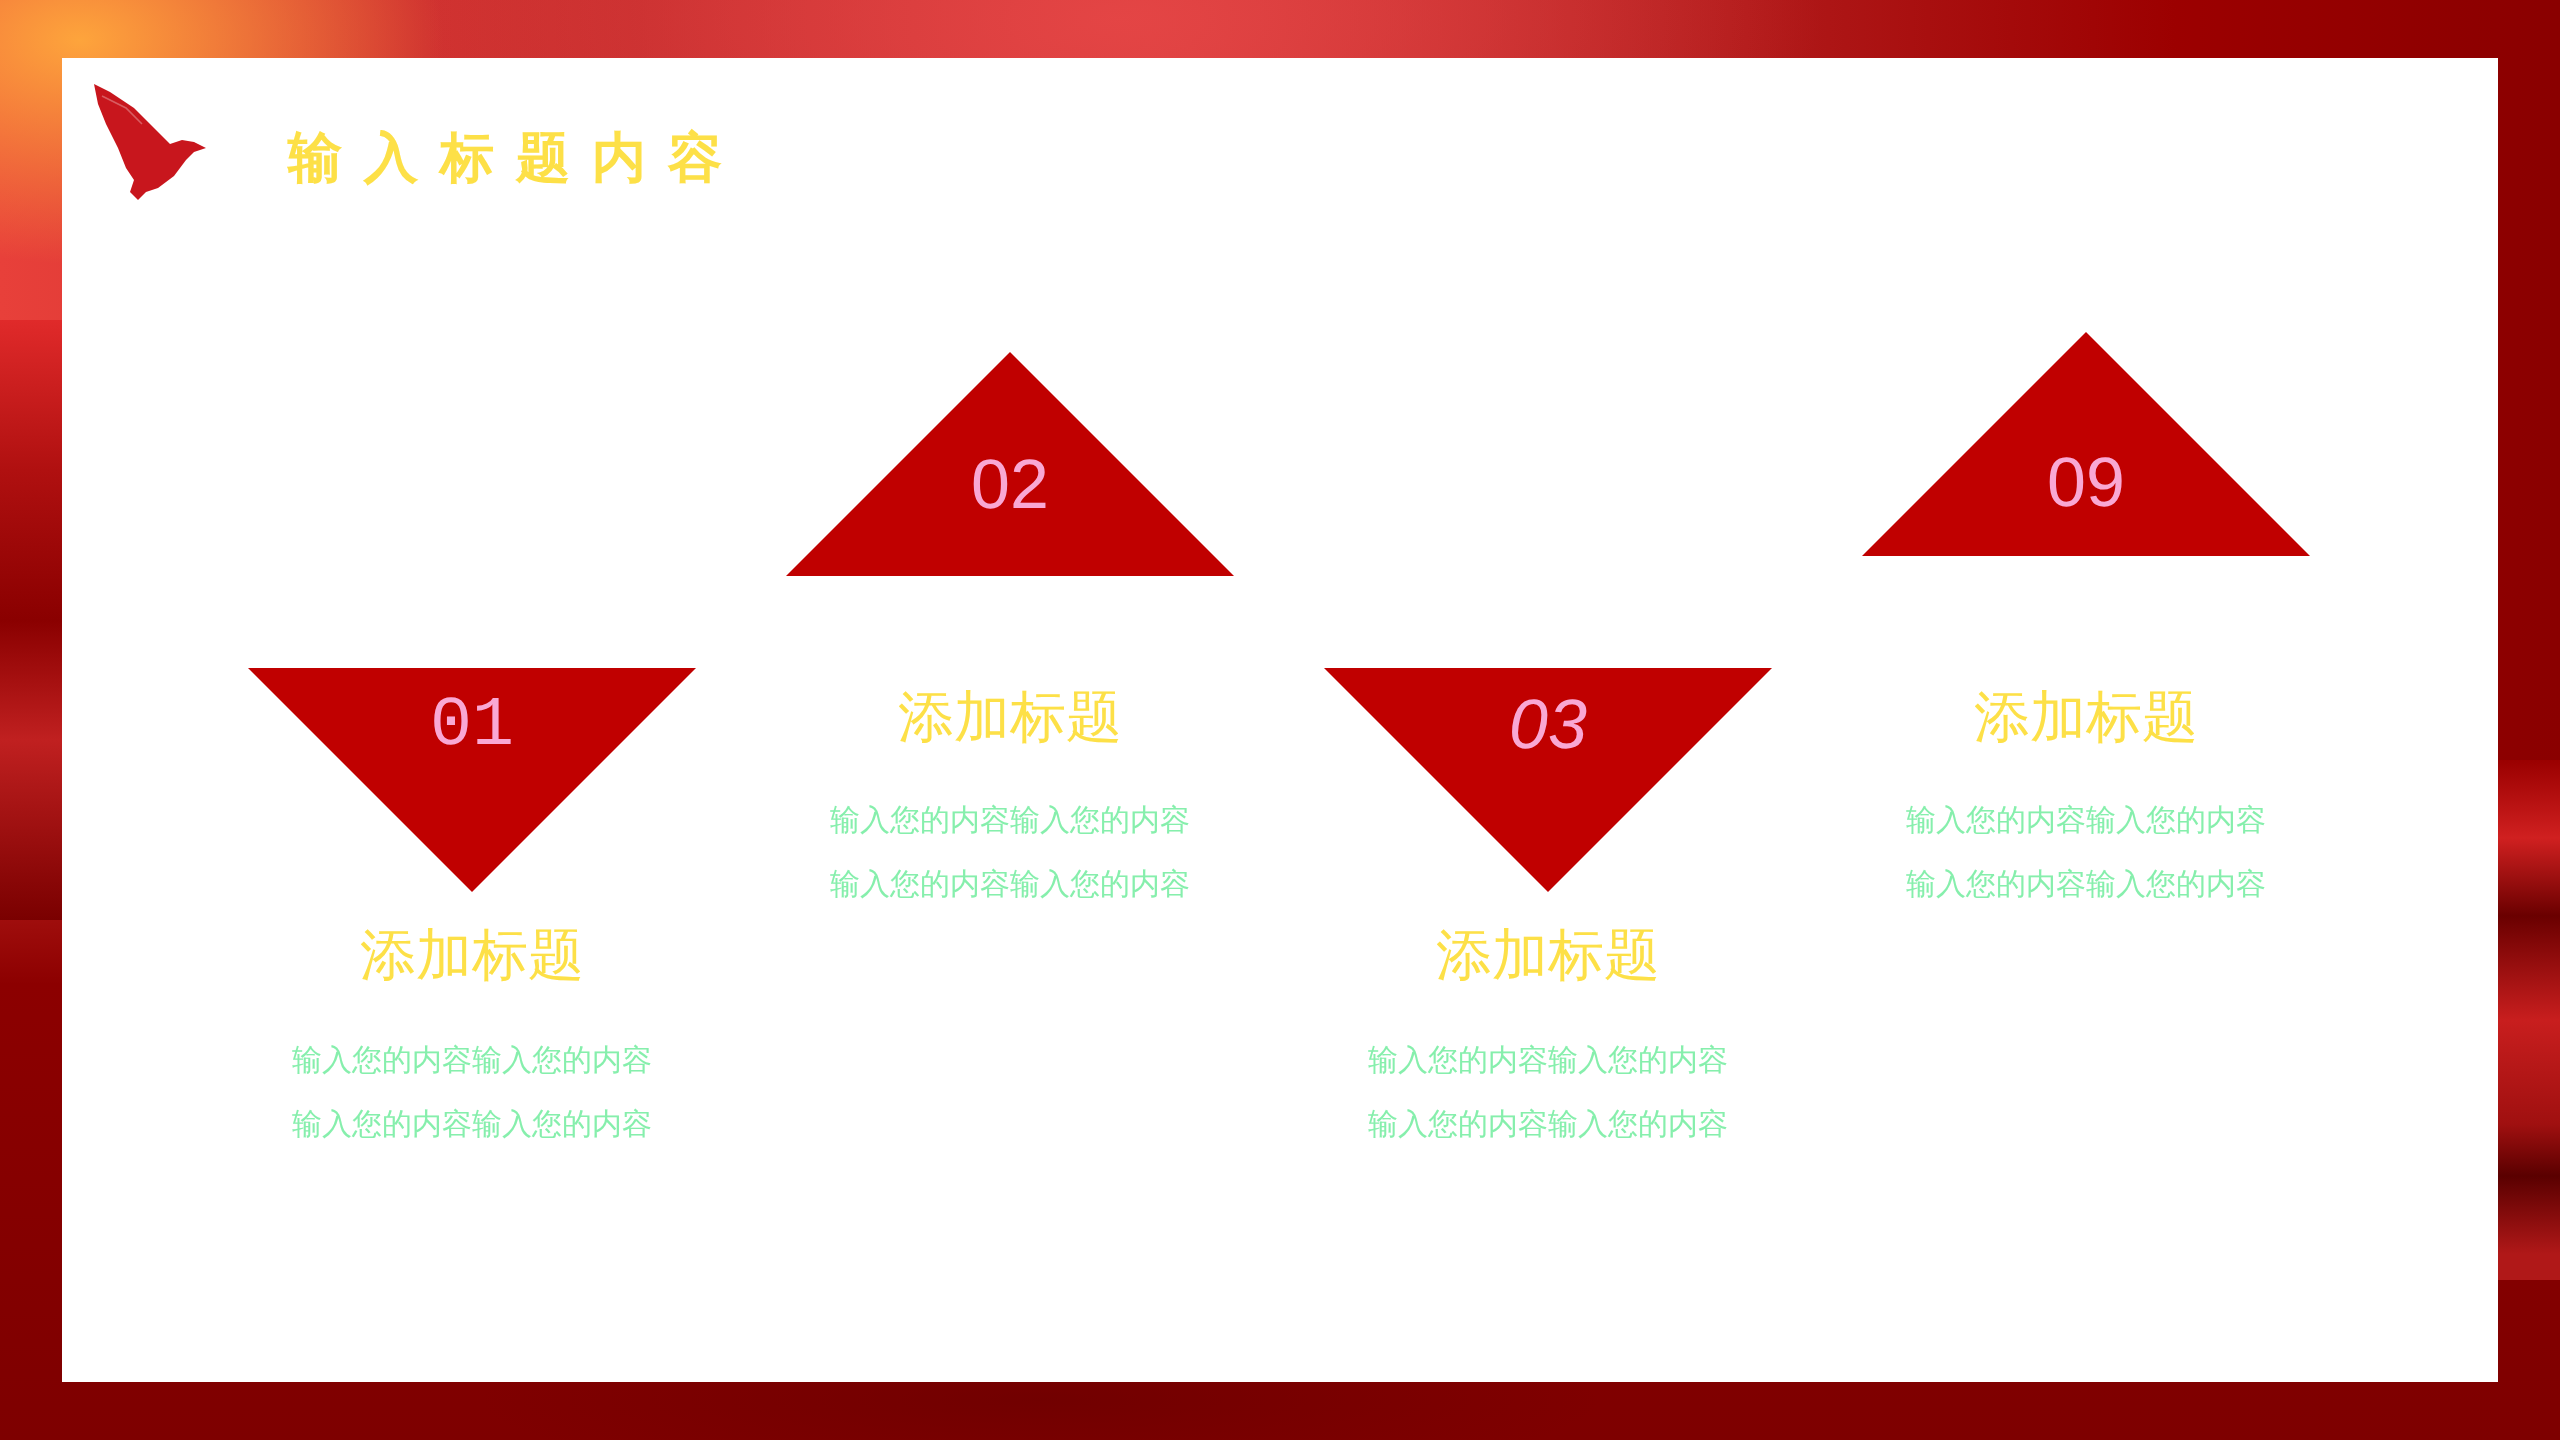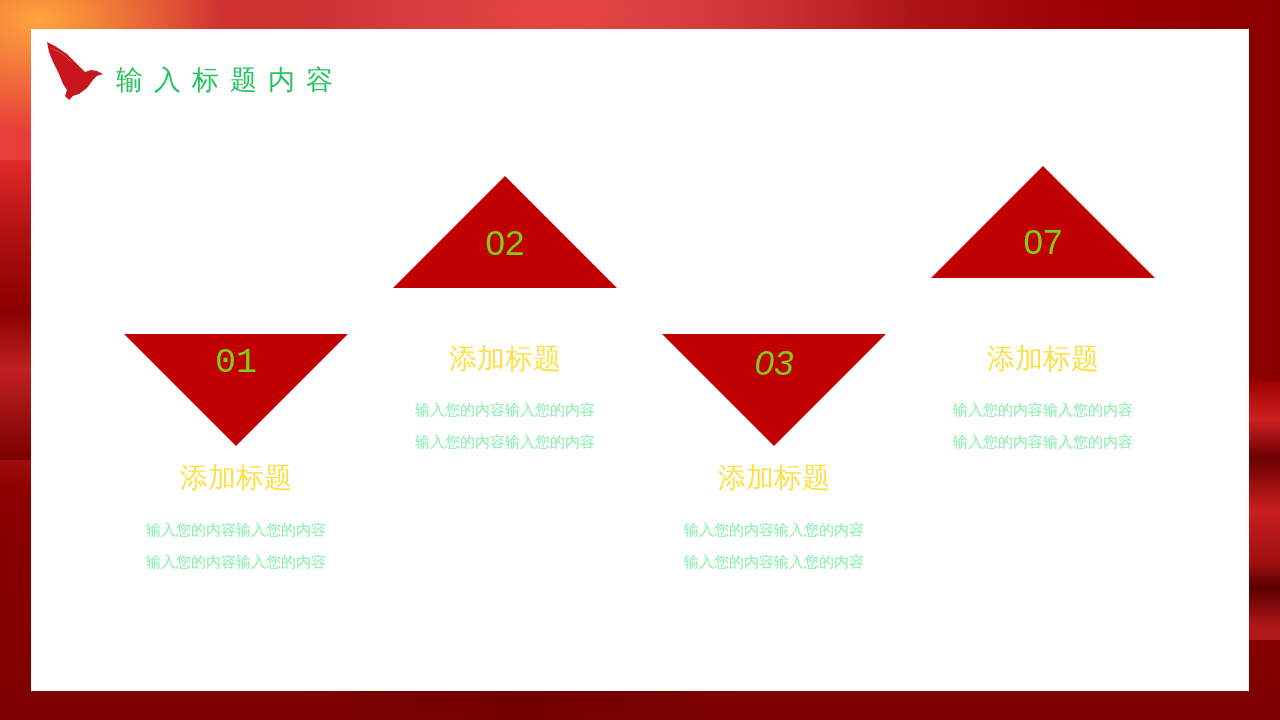--- a/index.html
+++ b/index.html
@@ -33,30 +33,30 @@
 
   .panel {
     position: absolute; left: 31px; top: 29px; width: 1218px; height: 662px;
     background: #ffffff;
   }
 
   .logo {
     position: absolute; left: 45px; top: 40px; width: 60px; height: 60px;
   }
   .page-title {
-    position: absolute; left: 116px; top: 60px;
-    font-size: 27px; font-weight: normal; color: #22c55e;
+    position: absolute; left: 144px; top: 60px;
+    font-size: 27px; font-weight: bold; color: #fde047;
     letter-spacing: 11px; line-height: 40px; white-space: nowrap;
   }
 
   .tri { position: absolute; }
   .tri svg { display: block; }
   .tri-num {
     position: absolute; left: 0; width: 100%; text-align: center;
-    color: #84cc16; font-family: "Liberation Sans", sans-serif;
+    color: #f9a8d4; font-family: "Liberation Sans", sans-serif;
     font-size: 35px; line-height: 40px;
   }
 
   .item-title {
     position: absolute; width: 260px; text-align: center;
     color: #fde047; font-size: 28px; line-height: 36px; white-space: nowrap;
   }
   .item-desc {
     position: absolute; width: 260px; text-align: center;
     color: #86efac; font-size: 15px; line-height: 32px; white-space: nowrap;
@@ -107,17 +107,17 @@
   <div class="tri-num" style="top:9px;font-style:italic;">03</div>
 </div>
 <div class="item-title" style="left:644px; top:460px;">添加标题</div>
 <div class="item-desc" style="left:644px; top:514px;">输入您的内容输入您的内容</div>
 <div class="item-desc" style="left:644px; top:546px;">输入您的内容输入您的内容</div>
 
 <div class="tri" style="left:931px; top:166px; width:224px; height:112px;">
   <svg width="224" height="112" viewBox="0 0 224 112">
     <polygon points="112,0 224,112 0,112" fill="#c00000"></polygon>
   </svg>
-  <div class="tri-num" style="top:56px;">07</div>
+  <div class="tri-num" style="top:56px;">09</div>
 </div>
 <div class="item-title" style="left:913px; top:341px;">添加标题</div>
 <div class="item-desc" style="left:913px; top:394px;">输入您的内容输入您的内容</div>
 <div class="item-desc" style="left:913px; top:426px;">输入您的内容输入您的内容</div>
 
 </body></html>

